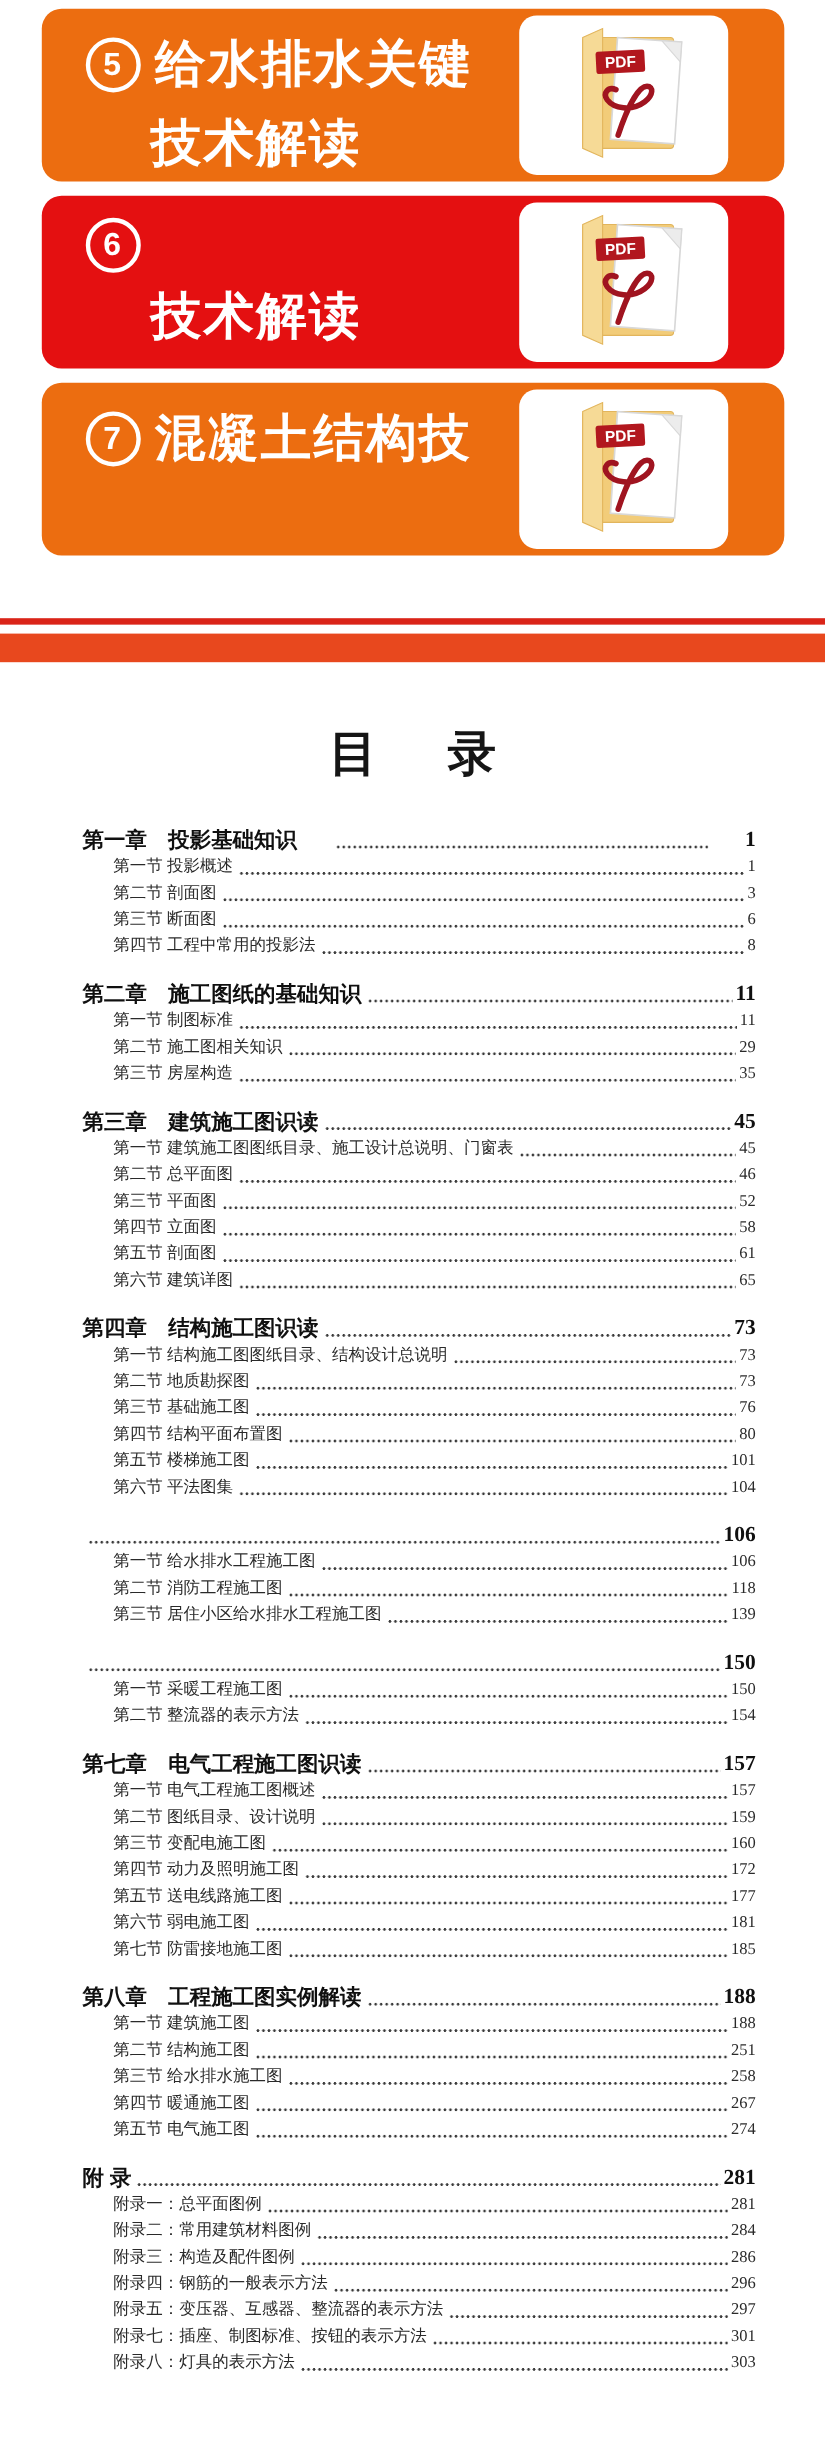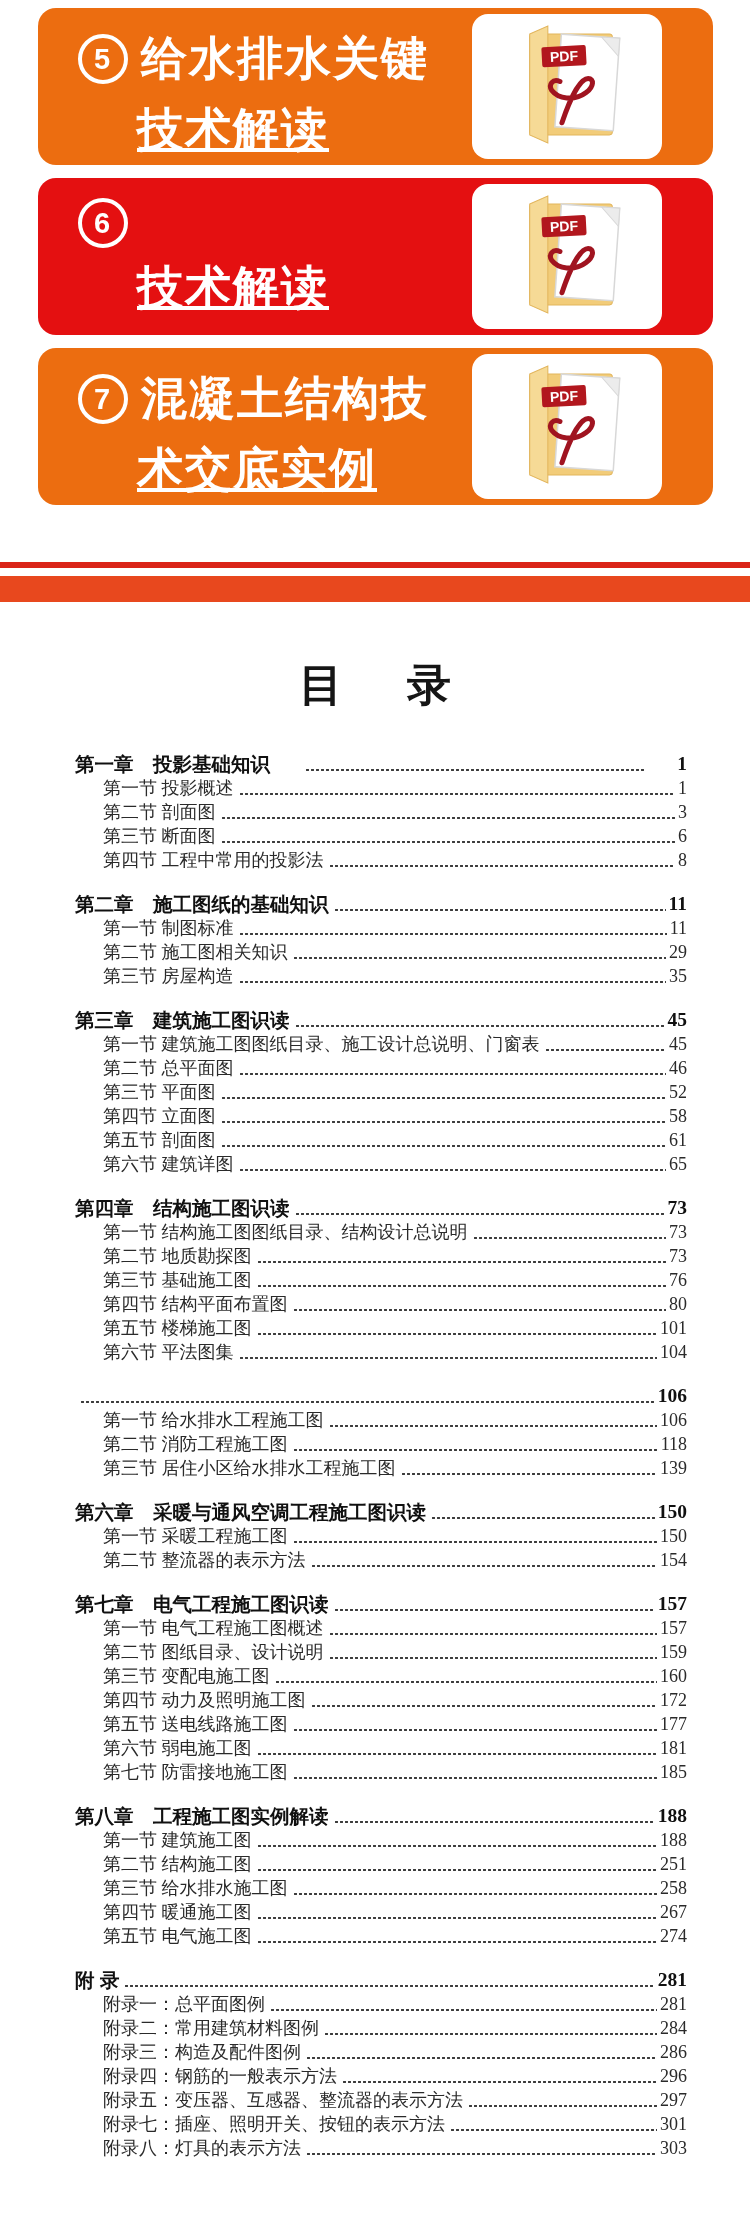--- a/index.html
+++ b/index.html
@@ -17,40 +17,40 @@
   }
   .banner.orange{background:#ec6d10;}
   .banner.red{background:#e41011;}
   .banner-text{position:absolute;left:40px;top:20px;color:#fff;}
   .line1{display:flex;align-items:center;font-size:46px;font-weight:800;letter-spacing:2px;white-space:nowrap;}
   .num-circle{
     flex:none;width:42px;height:42px;border:4px solid #fff;border-radius:50%;
     display:flex;align-items:center;justify-content:center;
     font-size:29px;font-weight:800;margin-right:13px;
   }
-  .line2{margin-left:59px;margin-top:9px;font-size:46px;font-weight:800;letter-spacing:2px;white-space:nowrap;text-decoration:underline;}
+  .line2{margin-left:59px;margin-top:9px;font-size:46px;font-weight:800;letter-spacing:2px;white-space:nowrap;}
   .icon-panel{
     position:absolute;top:6px;right:51px;width:190px;height:145px;
     background:#fff;border-radius:16px;
     display:flex;align-items:center;justify-content:center;
   }
 
   
   .divider-thin{height:6px;background:#da2418;margin-top:57px;}
   .divider-gap{height:8px;background:#fff;}
   .divider-thick{height:26px;background:#e8481e;}
 
   
   .toc-title{
     display:flex;justify-content:center;gap:64px;margin-top:58px;
     font-family:"Liberation Serif","DejaVu Serif",serif;
     font-size:44px;line-height:52px;font-weight:700;color:#151515;
   }
   .toc{margin:40px 63px 0 75px;}
-  .toc-row{display:flex;align-items:flex-end;line-height:24px;font-size:18px;color:#222;}
+  .toc-row{display:flex;align-items:flex-end;line-height:24px;font-size:15px;color:#222;}
   .toc-row.chapter{
     margin-top:20px;font-weight:700;font-size:19.5px;color:#101010;
     font-family:"Liberation Sans","DejaVu Sans",sans-serif;
   }
   .toc .toc-row.chapter:first-child{margin-top:0;gap:30px;}
   .toc-row.section{
     padding-left:28px;
     font-family:"Liberation Serif","DejaVu Serif",serif;color:#2a2a2a;
   }
   .toc-row .label{white-space:nowrap;}
@@ -117,21 +117,20 @@
       </svg>
     </div>
   </div>
 
   <div class="banner orange">
     <div class="banner-text">
       <div class="line1">
         <span class="num-circle">7</span>
         <span>混凝土结构技</span>
       </div>
-      <div class="line2">术交底实例</div>
     </div>
     <div class="icon-panel">
       <svg width="152" height="126" viewBox="0 0 150 125">
         <rect x="38" y="10" width="82" height="100" rx="3" fill="#f2cc79" stroke="#e2b55c" stroke-width="1"></rect>
         <polygon points="38,10 56,2 56,118 38,110" fill="#f6da96" stroke="#e2b55c" stroke-width="1"></polygon>
         <g transform="rotate(4 95 60)">
           <rect x="66" y="12" width="58" height="92" fill="#ffffff" stroke="#d8d8d8" stroke-width="1.5"></rect>
           <path d="M124,12 L124,30 L106,12 Z" fill="#ececec" stroke="#d8d8d8" stroke-width="1"></path>
         </g>
         <g transform="rotate(-3 70 32)">
@@ -285,21 +284,20 @@
       <span class="label">第二节 消防工程施工图</span>
       <span class="dots"></span>
       <span class="page">118</span>
     </div>
     <div class="toc-row section">
       <span class="label">第三节 居住小区给水排水工程施工图</span>
       <span class="dots"></span>
       <span class="page">139</span>
     </div>
     <div class="toc-row chapter">
-      <span class="label">第六章　采暖与通风空调工程施工图识读</span>
       <span class="dots"></span>
       <span class="page">150</span>
     </div>
     <div class="toc-row section">
       <span class="label">第一节 采暖工程施工图</span>
       <span class="dots"></span>
       <span class="page">150</span>
     </div>
     <div class="toc-row section">
       <span class="label">第二节 整流器的表示方法</span>
@@ -400,21 +398,21 @@
       <span class="label">附录四：钢筋的一般表示方法</span>
       <span class="dots"></span>
       <span class="page">296</span>
     </div>
     <div class="toc-row section">
       <span class="label">附录五：变压器、互感器、整流器的表示方法</span>
       <span class="dots"></span>
       <span class="page">297</span>
     </div>
     <div class="toc-row section">
-      <span class="label">附录七：插座、照明开关、按钮的表示方法</span>
+      <span class="label">附录七：插座、制图标准、按钮的表示方法</span>
       <span class="dots"></span>
       <span class="page">301</span>
     </div>
     <div class="toc-row section">
       <span class="label">附录八：灯具的表示方法</span>
       <span class="dots"></span>
       <span class="page">303</span>
     </div>
   </div>
 

